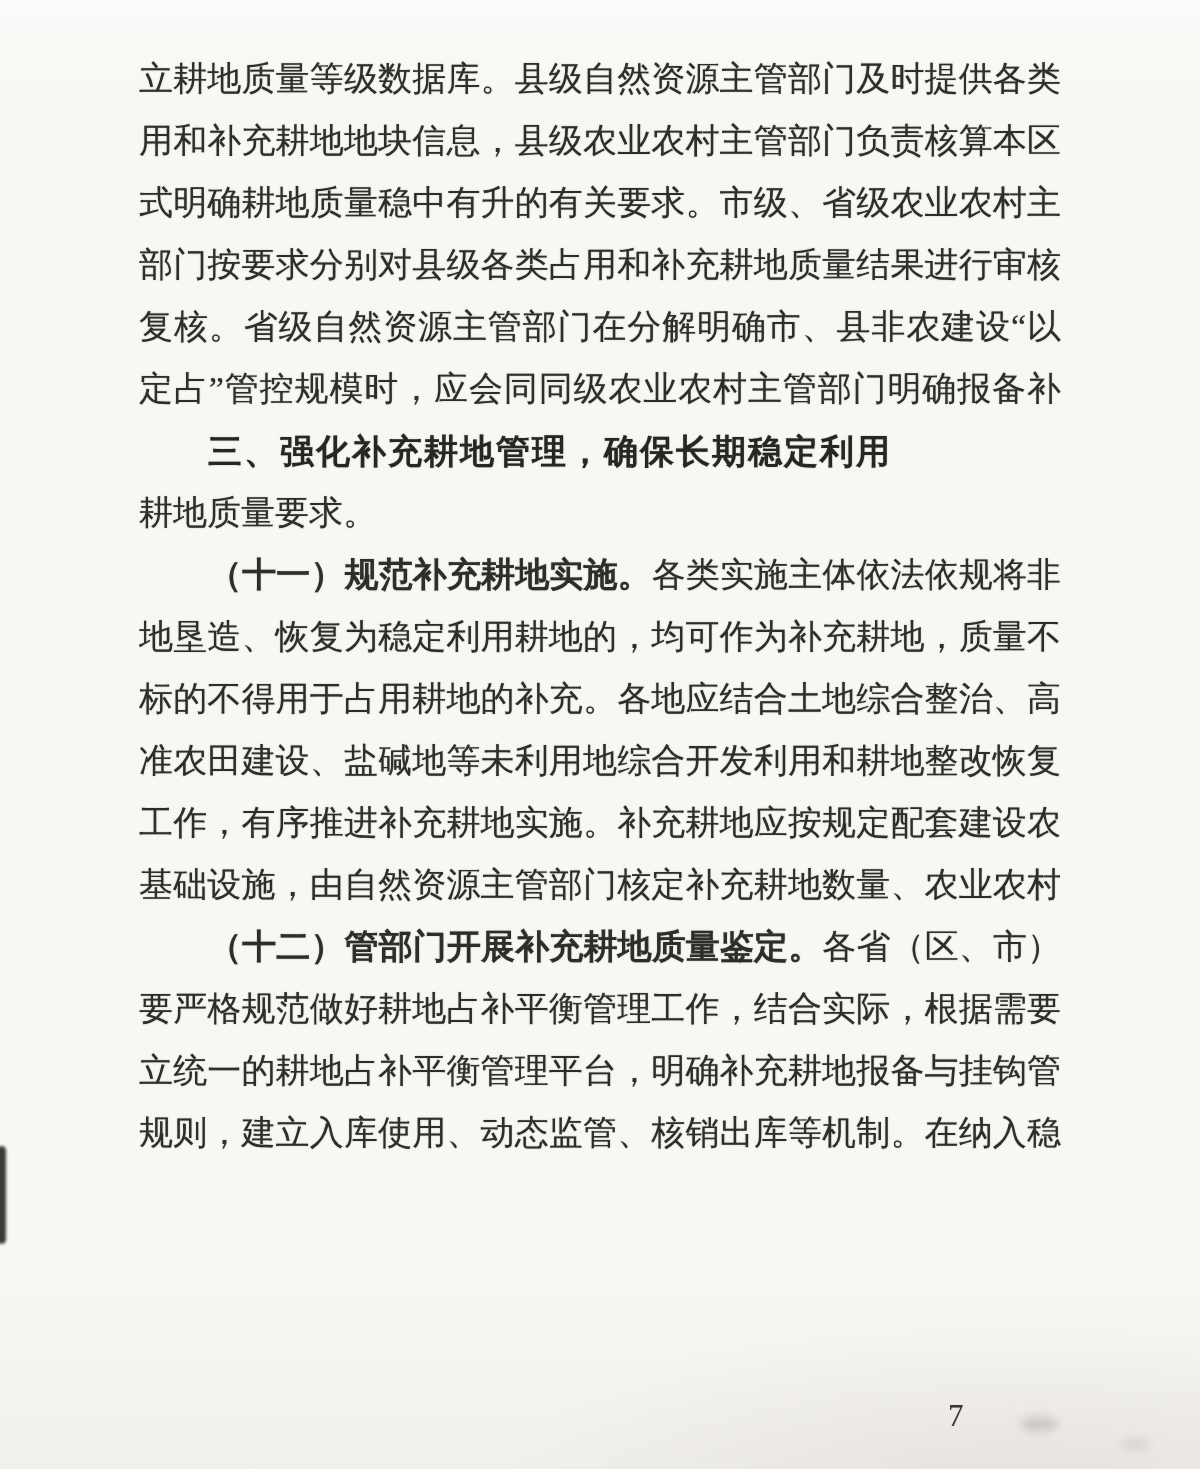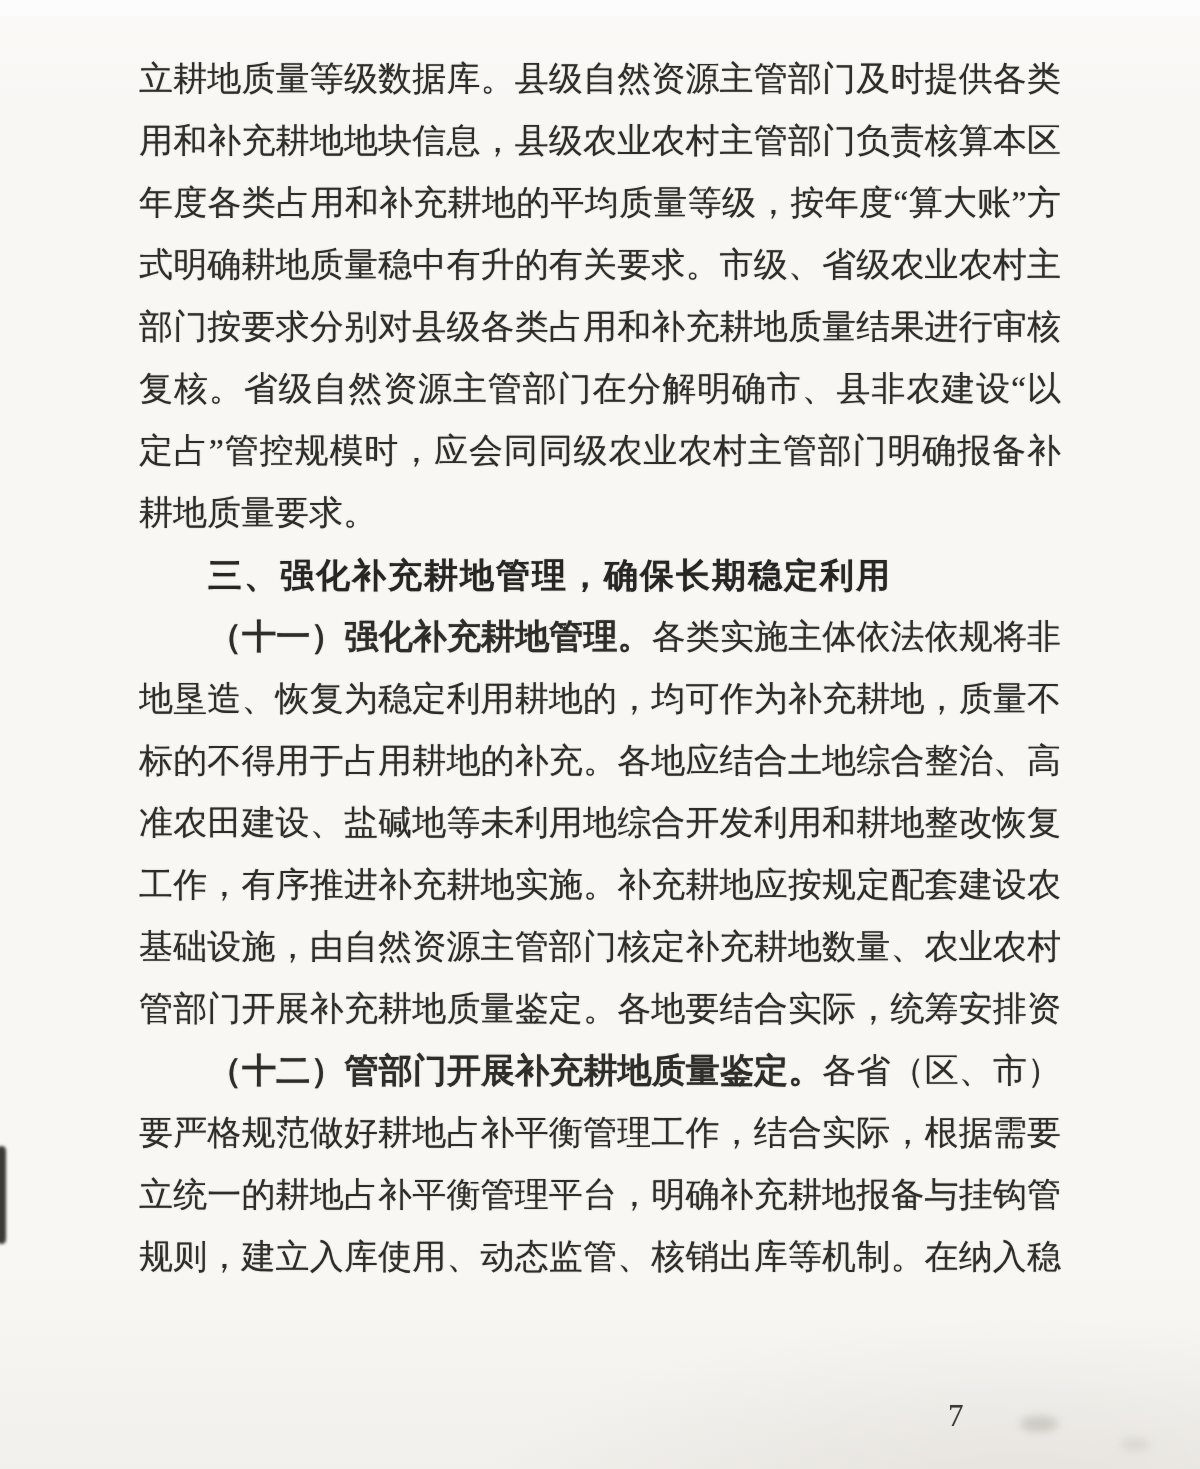--- a/index.html
+++ b/index.html
@@ -81,34 +81,32 @@
   }
 </style>
 </head>
 <body>
 
 <div class="page">
   <div class="top-light"></div>
   <div class="text-column">
       <div class="line justify"><span>立耕地质量等级数据库。县级自然资源主管部门及时提供各类占</span></div>
       <div class="line justify"><span>用和补充耕地地块信息，县级农业农村主管部门负责核算本区域</span></div>
-      <div class="line justify"><span>年度各类占用和补充耕地的平均质量等级，按年度“算大账”方</span></div>
       <div class="line justify"><span>式明确耕地质量稳中有升的有关要求。市级、省级农业农村主管</span></div>
       <div class="line justify"><span>部门按要求分别对县级各类占用和补充耕地质量结果进行审核和</span></div>
       <div class="line justify"><span>复核。省级自然资源主管部门在分解明确市、县非农建设“以补</span></div>
       <div class="line justify"><span>定占”管控规模时，应会同同级农业农村主管部门明确报备补充</span></div>
+      <div class="line indent heading"><span class="bold-lead">三、强化补充耕地管理，确保长期稳定利用</span></div>
       <div class="line"><span>耕地质量要求。</span></div>
-      <div class="line indent heading"><span class="bold-lead">三、强化补充耕地管理，确保长期稳定利用</span></div>
-      <div class="line justify indent"><span class="bold-lead">（十一）强化补充耕地管理。</span><span>各类实施主体依法依规将非耕</span></div>
+      <div class="line justify indent"><span class="bold-lead">（十一）规范补充耕地实施。</span><span>各类实施主体依法依规将非耕</span></div>
       <div class="line justify"><span>地垦造、恢复为稳定利用耕地的，均可作为补充耕地，质量不达</span></div>
       <div class="line justify"><span>标的不得用于占用耕地的补充。各地应结合土地综合整治、高标</span></div>
       <div class="line justify"><span>准农田建设、盐碱地等未利用地综合开发利用和耕地整改恢复等</span></div>
       <div class="line justify"><span>工作，有序推进补充耕地实施。补充耕地应按规定配套建设农田</span></div>
       <div class="line justify"><span>基础设施，由自然资源主管部门核定补充耕地数量、农业农村主</span></div>
-      <div class="line justify"><span>管部门开展补充耕地质量鉴定。各地要结合实际，统筹安排资</span></div>
       <div class="line justify indent"><span class="bold-lead">（十二）管部门开展补充耕地质量鉴定。</span><span>各省（区、市）</span></div>
       <div class="line justify"><span>要严格规范做好耕地占补平衡管理工作，结合实际，根据需要建</span></div>
       <div class="line justify"><span>立统一的耕地占补平衡管理平台，明确补充耕地报备与挂钩管理</span></div>
       <div class="line justify"><span>规则，建立入库使用、动态监管、核销出库等机制。在纳入稳定</span></div>
     </div>
   <div class="page-number">7</div>
   <div class="edge-mark"></div>
   <div class="smudge-a"></div>
   <div class="smudge-b"></div>
 </div>

